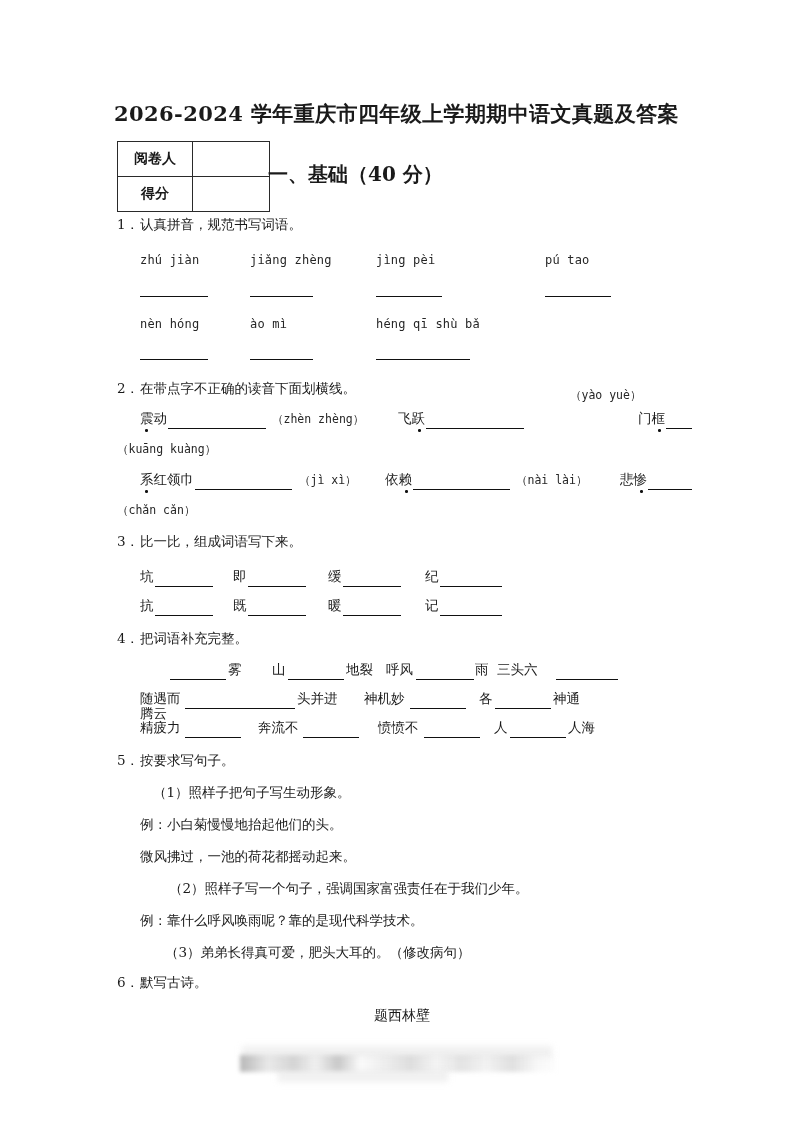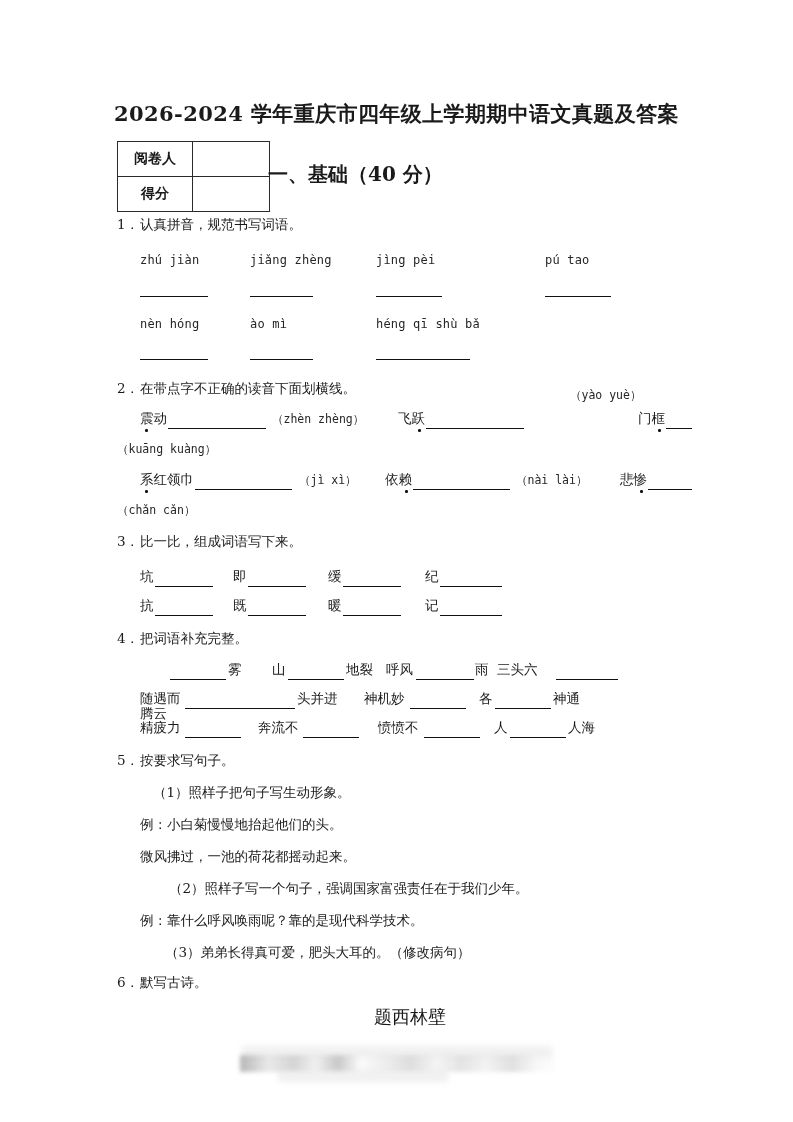--- a/index.html
+++ b/index.html
@@ -267,19 +267,19 @@
   <div class="t" style="left:140px; top:850px;">微风拂过，一池的荷花都摇动起来。</div>
 
   <div class="t" style="left:153px; top:882px;margin-left:16px;">（2）照样子写一个句子，强调国家富强责任在于我们少年。</div>
   <div class="t" style="left:140px; top:914px;">例：靠什么呼风唤雨呢？靠的是现代科学技术。</div>
 
   <div class="t" style="left:153px; top:946px;margin-left:12px;">（3）弟弟长得真可爱，肥头大耳的。（修改病句）</div>
 
   <div class="t qnum" style="left:117px; top:976px;">6．</div>
   <div class="t" style="left:140px; top:976px;">默写古诗。</div>
 
-  <div class="t" style="left:374px; top:1008px; font-size:18px;">题西林壁</div>
+  <div class="t" style="left:374px; top:1008px; font-size:14px;">题西林壁</div>
 
   <div class="redacted-soft" style="left:242px; top:1046px; width:310px; height:12px;"></div>
   <div class="redacted" style="left:240px; top:1055px; width:316px; height:17px;"></div>
   <div class="redacted-soft" style="left:278px; top:1070px; width:170px; height:12px;"></div>
 
 </div>
 
 </body></html>

